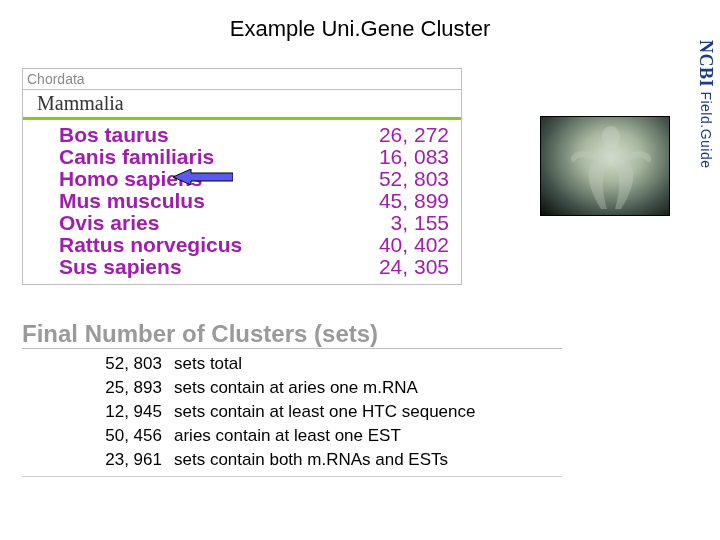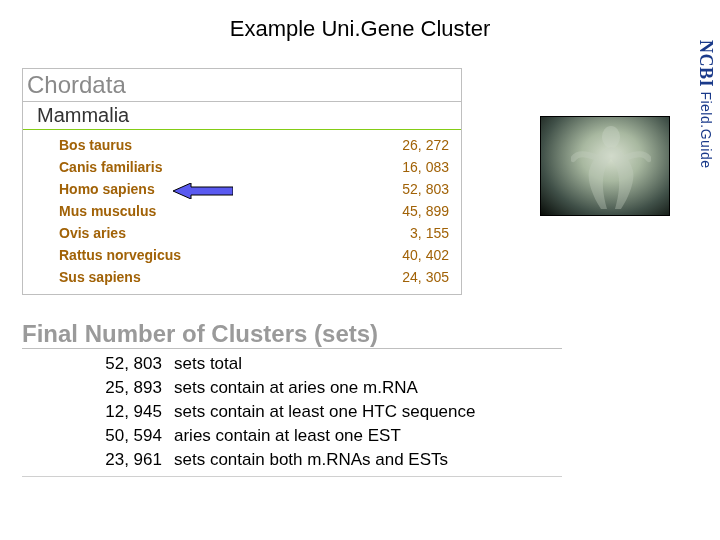--- a/index.html
+++ b/index.html
@@ -37,41 +37,42 @@
 
   .table-wrap {
     position: absolute;
     top: 68px;
     left: 22px;
     width: 440px;
     border: 1px solid #bfbfbf;
     box-sizing: border-box;
   }
   .phylum {
-    font-size: 24px;
+    font-size: 14px;
     color: #8a8a8a;
     padding: 2px 6px 2px 4px;
     border-bottom: 1px solid #bfbfbf;
   }
   .class-row {
     font-size: 20px;
     color: #333;
     padding: 2px 6px 2px 14px;
-    border-bottom: 1px solid #84cc16;
+    border-bottom: 3px solid #84cc16;
     font-weight: normal;
+    font-family: Liberation Serif, serif;
   }
   .species-rows {
     padding: 4px 0 6px 0;
   }
   .srow {
     display: flex;
     align-items: center;
     height: 22px;
-    font-size: 14px;
-    color: #a16207;
+    font-size: 21px;
+    color: #a21caf;
   }
   .srow .name {
     font-weight: bold;
     padding-left: 36px;
     flex: 0 0 300px;
     position: relative;
   }
   .srow .val {
     flex: 1;
     text-align: right;
@@ -223,21 +224,21 @@
   </div>
   <div class="frow">
     <div class="fnum">25, 893</div>
     <div class="fdesc">sets contain at aries one m.RNA</div>
   </div>
   <div class="frow">
     <div class="fnum">12, 945</div>
     <div class="fdesc">sets contain at least one HTC sequence</div>
   </div>
   <div class="frow">
-    <div class="fnum">50, 594</div>
+    <div class="fnum">50, 456</div>
     <div class="fdesc">aries contain at least one EST</div>
   </div>
   <div class="frow">
     <div class="fnum">23, 961</div>
     <div class="fdesc">sets contain both m.RNAs and ESTs</div>
   </div>
 </div>
 <div class="hr2"></div>
 
 </body></html>

